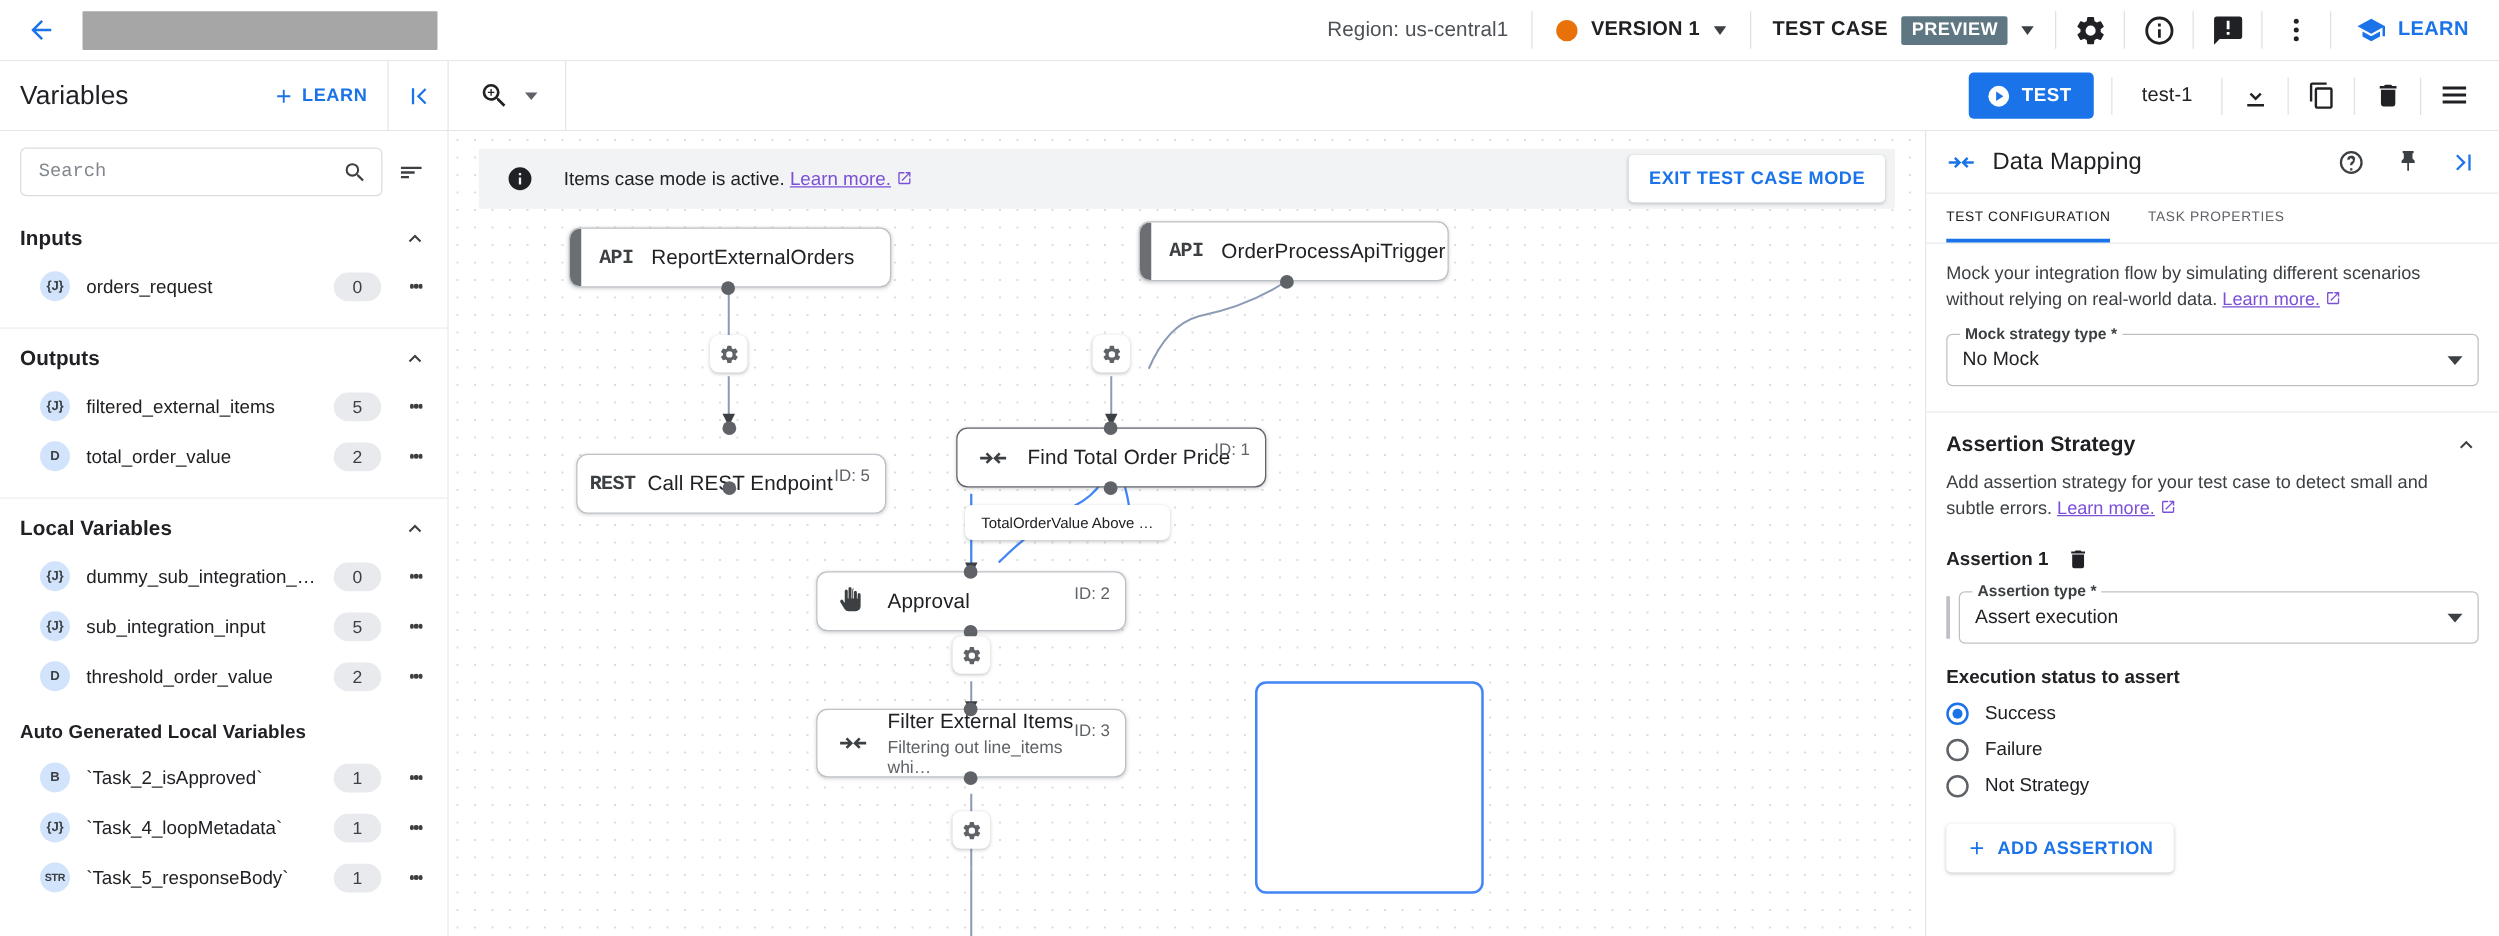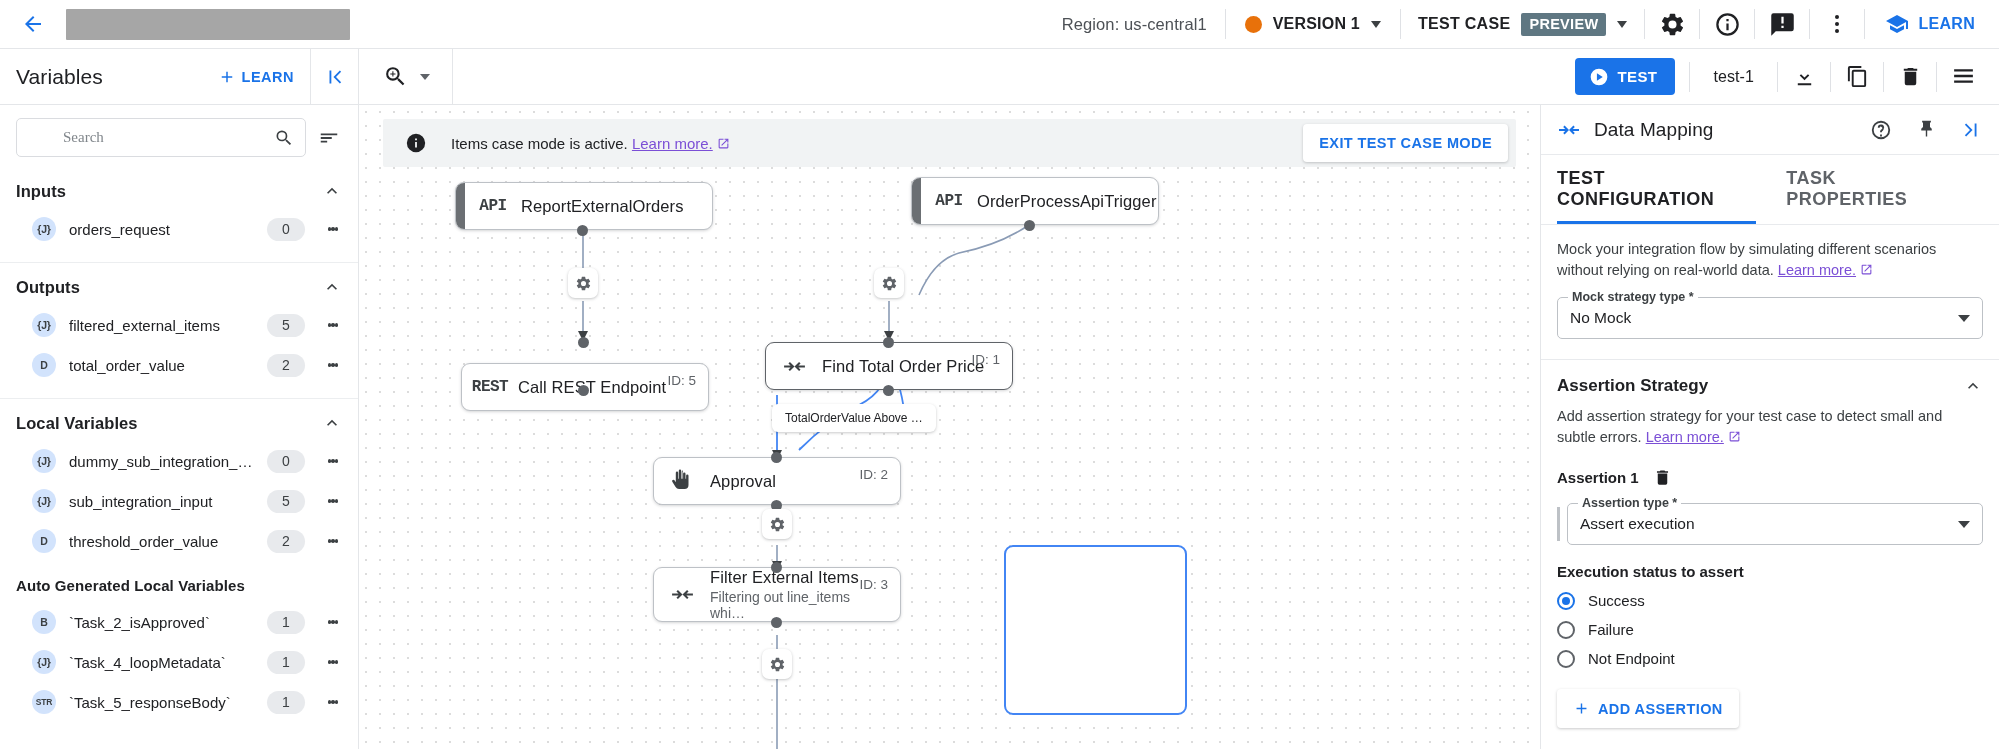--- a/index.html
+++ b/index.html
@@ -57,21 +57,21 @@
   
   .body { flex:1 1 auto; display:flex; min-height:0; }
 
   
   .sidebar { width: 359px; flex: 0 0 359px; border-right:1px solid #e4e6e9; background:#fff; overflow:hidden; }
   .search-wrap { padding: 13px 16px 10px; display:flex; align-items:center; gap:10px; }
   .search-box {
     flex:1 1 auto; height: 39px; border:1px solid #dadce0; border-radius:5px;
     display:flex; align-items:center; padding: 0 11px 0 14px; gap:8px;
   }
-  .search-box input { flex:1 1 auto; border:none; outline:none; font-size:15px; color:#202124; font-family:Liberation Serif, serif; background:transparent;margin-left:32px; }
+  .search-box input { flex:1 1 auto; border:none; outline:none; font-size:15px; color:#202124; font-family:Liberation Mono, monospace; background:transparent; }
   .search-box input::placeholder { color:#80868b; }
   .sort-icon { cursor:pointer; padding: 0 2px; }
   .sec { border-bottom: 1px solid #eceef0; padding-bottom: 13px; }
   .sec:last-child { border-bottom:none; }
   .sec-hdr { display:flex; align-items:center; padding: 14px 16px 8px; cursor:pointer; }
   .sec-title { font-size:16.5px; font-weight:700; color:#202124; flex:1 1 auto; letter-spacing:.1px; }
   .sec-sub { font-size:15px; font-weight:700; color:#202124; padding: 16px 16px 8px; letter-spacing:.1px;}
   .vrow { display:flex; align-items:center; height: 40px; padding: 0 14px 0 32px; gap:13px; cursor:pointer; }
   .vbadge {
     width:24px; height:24px; flex:0 0 24px; border-radius:50%; background:#d2e3fc;
@@ -125,21 +125,21 @@
     padding: 7px 13px; font-size:12px; color:#202124; white-space:nowrap; cursor:pointer;
   }
   .sel-card { position:absolute; border:2px solid #4285f4; border-radius:9px; background:#fff; }
 
   
   .rpanel { width: 459px; flex:0 0 459px; border-left:1px solid #e4e6e9; background:#fff; display:flex; flex-direction:column; overflow:hidden;}
   .rp-hdr { height:50px; flex:0 0 50px; display:flex; align-items:center; padding: 0 12px 0 16px; gap:13px; border-bottom:1px solid #e8eaed;}
   .rp-title { font-size:19px; color:#202124; flex:1 1 auto; letter-spacing:.1px;}
   .rp-ic { width:32px; height:32px; display:flex; align-items:center; justify-content:center; cursor:pointer; }
   .rp-tabs { display:flex; border-bottom:1px solid #e8eaed; padding: 0 16px; flex:0 0 auto; }
-  .rp-tab { font-size:18px; font-weight:700; letter-spacing:.5px; color:#5f6368; padding: 13px 0 11px; margin-right:30px; cursor:pointer; }
+  .rp-tab { font-size:11px; font-weight:400; letter-spacing:.5px; color:#5f6368; padding: 13px 0 11px; margin-right:30px; cursor:pointer;text-align:center; }
   .rp-tab.active { color:#202124; border-bottom:3px solid #1a73e8; }
   .rp-body { flex:1 1 auto; overflow:hidden; }
   .rp-sec { padding: 14px 16px 0; }
   .rp-desc { font-size:14.5px; color:#3c4043; line-height:1.45; }
   .field {
     position:relative; border:1px solid #bdc1c6; border-radius:5px; height:42px; margin-top:16px;
     display:flex; align-items:center; padding: 0 12px; cursor:pointer;
   }
   .field-lbl { position:absolute; top:-8px; left:10px; background:#fff; padding: 0 4px; font-size:12.5px; font-weight:700; color:#3c4043; }
   .field-val { font-size:15.5px; color:#202124; flex:1 1 auto; }
@@ -653,21 +653,21 @@
           <div class="radio-row">
             <span class="radio on"></span>
             <span class="radio-lbl">Success</span>
           </div>
           <div class="radio-row">
             <span class="radio"></span>
             <span class="radio-lbl">Failure</span>
           </div>
           <div class="radio-row">
             <span class="radio"></span>
-            <span class="radio-lbl">Not Endpoint</span>
+            <span class="radio-lbl">Not Strategy</span>
           </div>
         </div>
 
         <div class="add-btn">
           <svg width="17" height="17" viewBox="0 0 24 24">
               <path fill="#1a73e8" d="M19 13h-6v6h-2v-6H5v-2h6V5h2v6h6z"></path>
             </svg>
           <span>ADD ASSERTION</span>
         </div>
       </div>

